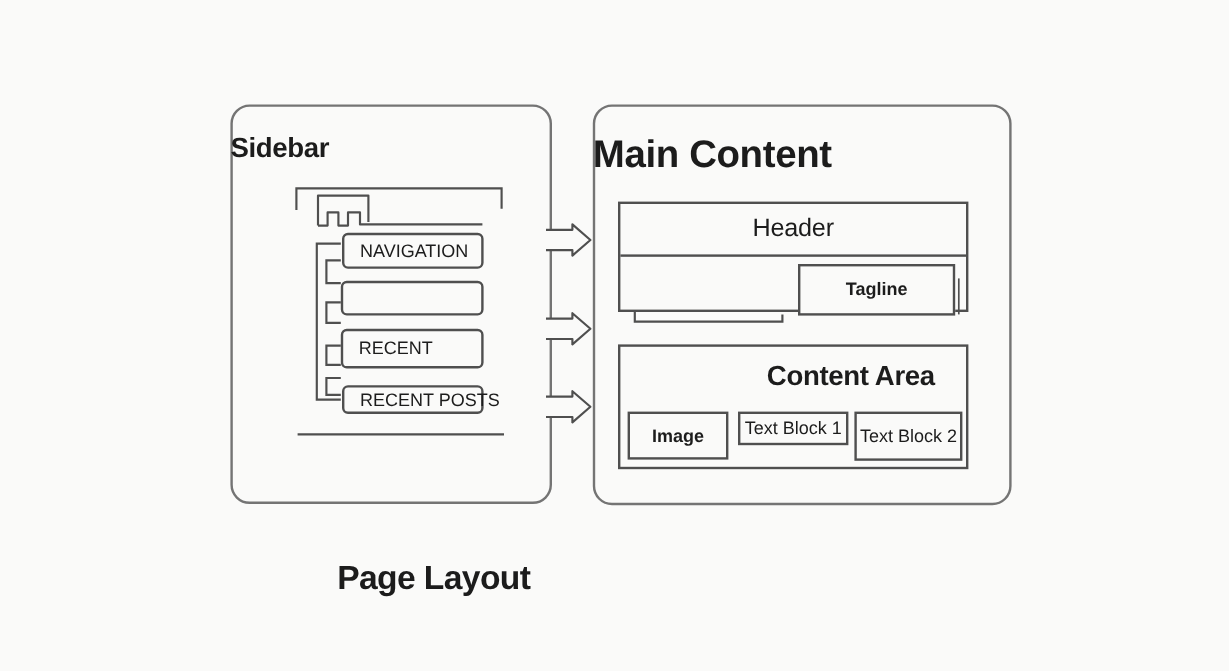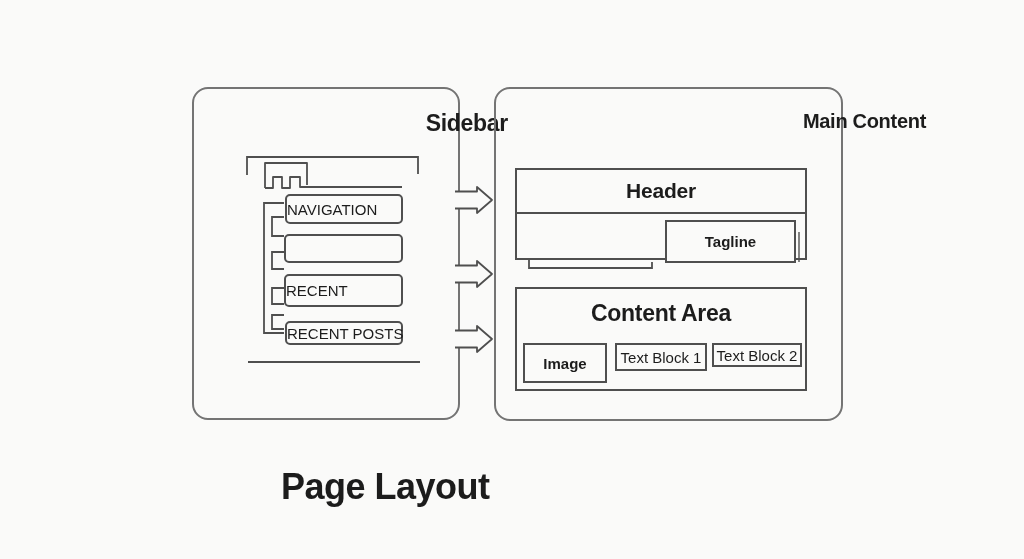--- a/index.html
+++ b/index.html
@@ -19,69 +19,69 @@
   
   .panel{
     position:absolute;
     border:2px solid var(--panel-outline);
     border-radius:16px;
     background:transparent;
     box-sizing:border-box;
   }
   .panel-title{
     position:absolute;
-    text-align:right;
+    text-align:left;
     font-weight:bold;
     letter-spacing:-0.3px;
     white-space:nowrap;
-    padding-left:48px;
   }
   
   .box{
     position:absolute;
     border:2px solid var(--line);
     box-sizing:border-box;
     background:var(--background);
     display:flex;align-items:center;
     font-size:15px;
     white-space:nowrap;
   }
   .rounded{border-radius:5px;}
   .center{justify-content:center;}
-  .padded{align-items:center;}
+  .padded{padding-left:13px;align-items:center;}
   .section-box{
     position:absolute;
     border:2px solid var(--line);
     box-sizing:border-box;
     background:transparent;
   }
   .section-title{
     position:absolute;
     width:100%;
     text-align:center;
     font-weight:bold;
     letter-spacing:-0.3px;
     white-space:nowrap;
+    padding-left:48px;
   }
   .header-title-row{
     position:absolute;left:0;top:0;right:0;height:42px;
     border-bottom:2px solid var(--line);
     display:flex;align-items:center;justify-content:center;
-    font-weight:bold;font-size:21px;letter-spacing:-0.2px;
+    font-weight:normal;font-size:21px;letter-spacing:-0.2px;
   }
   svg.overlay{
     position:absolute;left:0;top:0;
     pointer-events:none;
     color:var(--line);
     z-index:5;
   }
   .diagram-caption{
     position:absolute;
     left:281px;top:466px;
-    font-size:36px;font-weight:bold;
+    font-size:28px;font-weight:bold;
     letter-spacing:-0.5px;
     white-space:nowrap;
   }
 </style>
 </head>
 <body>
 
 <div class="stage">
 
   <div class="panel" style="left:192px;top:87px;width:268px;height:333px;"></div>
@@ -95,39 +95,39 @@
     <span></span>
   </div>
   <div class="box rounded padded" style="left:284px;top:274px;width:119px;height:33px;">
     <span>RECENT</span>
   </div>
   <div class="box rounded padded" style="left:285px;top:321px;width:118px;height:24px;">
     <span>RECENT POSTS</span>
   </div>
 
   <div class="panel" style="left:494px;top:87px;width:349px;height:334px;"></div>
-  <div class="panel-title" style="left:494px;top:110px;width:384px;font-size:20px;">Main Content</div>
+  <div class="panel-title" style="left:494px;top:110px;width:384px;font-size:32px;">Main Content</div>
 
   <div class="section-box" style="left:515px;top:168px;width:292px;height:92px;">
     <div class="header-title-row">Header</div>
   </div>
   <div class="box center" style="left:665px;top:220px;width:131px;height:43px;font-weight:bold;">
     <span>Tagline</span>
   </div>
 
   <div class="section-box" style="left:515px;top:287px;width:292px;height:104px;">
     <div class="section-title" style="top:11px;font-size:23px;">Content Area</div>
   </div>
   <div class="box center" style="left:523px;top:343px;width:84px;height:40px;font-weight:bold;">
     <span>Image</span>
   </div>
   <div class="box center" style="left:615px;top:343px;width:92px;height:28px;">
     <span>Text Block 1</span>
   </div>
-  <div class="box center" style="left:712px;top:343px;width:90px;height:24px;text-align:right;">
+  <div class="box center" style="left:712px;top:343px;width:90px;height:41px;text-align:right;">
     <span>Text Block 2</span>
   </div>
 
   <svg class="overlay" width="1024" height="559" viewBox="0 0 1024 559">
 
     <path d="M247,175 V157 H418 V174" fill="none" stroke="currentColor" stroke-width="1.8"></path>
 
     <path d="M265,188 V163 H307 V185 M265,188 H273 V177 H282 V188 H290 V177 H300 V187 H402" fill="none" stroke="currentColor" stroke-width="1.8" stroke-linejoin="round"></path>
 
     <path d="M284,203 H264 V333 H284" fill="none" stroke="currentColor" stroke-width="1.8"></path>

